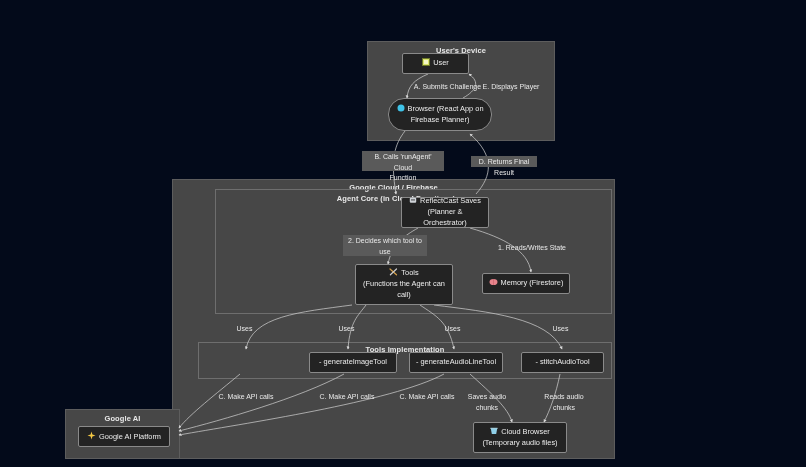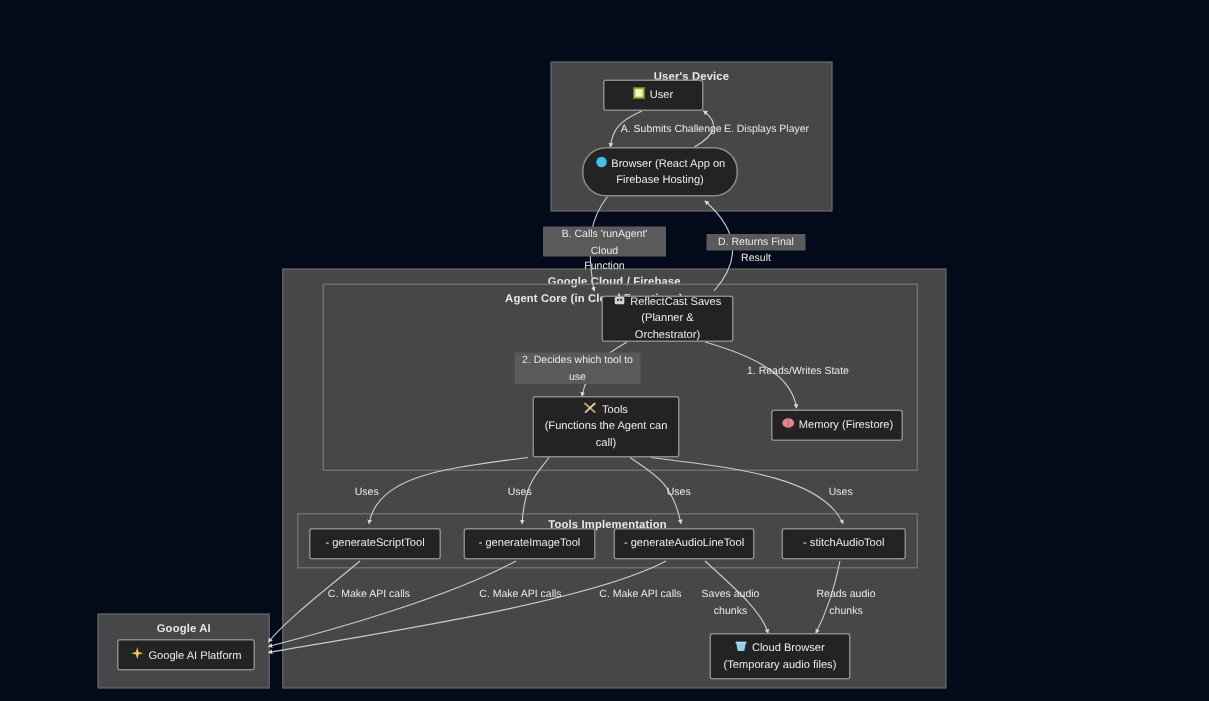--- a/index.html
+++ b/index.html
@@ -80,21 +80,21 @@
 </style>
 </head>
 <body>
 
 <div id="stage">
 
   <div class="cluster" style="left:367px; top:25px; width:188px; height:100px;">
     <div class="cluster-title" style="top:4px;">User's Device</div>
   </div>
 
-  <div class="cluster" style="left:188px; top:163px; width:443px; height:280px;">
+  <div class="cluster" style="left:172px; top:163px; width:443px; height:280px;">
     <div class="cluster-title" style="top:3px;">Google Cloud / Firebase</div>
   </div>
 
   <div class="cluster plain" style="left:215px; top:173px; width:397px; height:125px;">
     <div class="cluster-title" style="top:3px; left:105px; right:auto; width:150px; line-height:1.5;">Agent Core (in Cloud Functions)</div>
   </div>
 
   <div class="cluster plain" style="left:198px; top:326px; width:414px; height:37px;">
     <div class="cluster-title" style="top:2px;">Tools Implementation</div>
   </div>
@@ -149,39 +149,39 @@
     </span>
   </div>
 
   <div class="node" style="left:388px; top:82px; width:104px; height:33px;border-radius:16px;">
     <span class="inner">
       <span><span class="ico">
         <svg width="8" height="8" viewBox="0 0 8 8">
               <circle cx="4" cy="4" r="3.5" fill="#3fc3e8"></circle>
             </svg>
       </span><span>Browser (React App on</span></span><br>
-      <span>Firebase Hosting)</span>
+      <span>Firebase Planner)</span>
     </span>
   </div>
 
   <div class="node" style="left:401px; top:181px; width:88px; height:31px;">
     <span class="inner">
       <span><span class="ico">
         <svg width="8" height="8" viewBox="0 0 8 8">
           <rect x="0.8" y="1.8" width="6.4" height="5" rx="1" fill="#cfd3d8"></rect>
           <rect x="2.4" y="3.2" width="1.2" height="1.4" fill="#2b2b2b"></rect>
           <rect x="4.4" y="3.2" width="1.2" height="1.4" fill="#2b2b2b"></rect>
           <rect x="3.6" y="0.3" width="0.8" height="1.5" fill="#cfd3d8"></rect>
         </svg>
       </span><span>ReflectCast Saves</span></span><br>
       <span>(Planner &amp; Orchestrator)</span>
     </span>
   </div>
 
-  <div class="node" style="left:514px; top:257px; width:88px; height:21px;">
+  <div class="node" style="left:482px; top:257px; width:88px; height:21px;">
     <span class="inner">
       <span class="ico">
         <svg width="9" height="8" viewBox="0 0 9 8">
           <ellipse cx="4.5" cy="4" rx="4" ry="3.1" fill="#e8848c"></ellipse>
           <path d="M4.5,1 L4.5,7" stroke="#c45f69" stroke-width="0.6"></path>
         </svg>
       </span><span>Memory (Firestore)</span>
     </span>
   </div>
 
@@ -191,23 +191,20 @@
         <svg width="9" height="8" viewBox="0 0 9 8">
           <path d="M1,1 L7.5,6.8" stroke="#d7a14a" stroke-width="1.2" stroke-linecap="round"></path>
           <path d="M7.5,1 L1.4,6.8" stroke="#cfcfcf" stroke-width="1.2" stroke-linecap="round"></path>
         </svg>
       </span><span>Tools</span></span><br>
       <span>(Functions the Agent can</span><br>
       <span>call)</span>
     </span>
   </div>
 
-  <div class="node" style="left:206px; top:336px; width:88px; height:21px;">
-    <span class="inner">- generateScriptTool</span>
-  </div>
 
   <div class="node" style="left:309px; top:336px; width:88px; height:21px;">
     <span class="inner">- generateImageTool</span>
   </div>
 
   <div class="node" style="left:409px; top:336px; width:94px; height:21px;">
     <span class="inner">- generateAudioLineTool</span>
   </div>
 
   <div class="node" style="left:521px; top:336px; width:83px; height:21px;">

